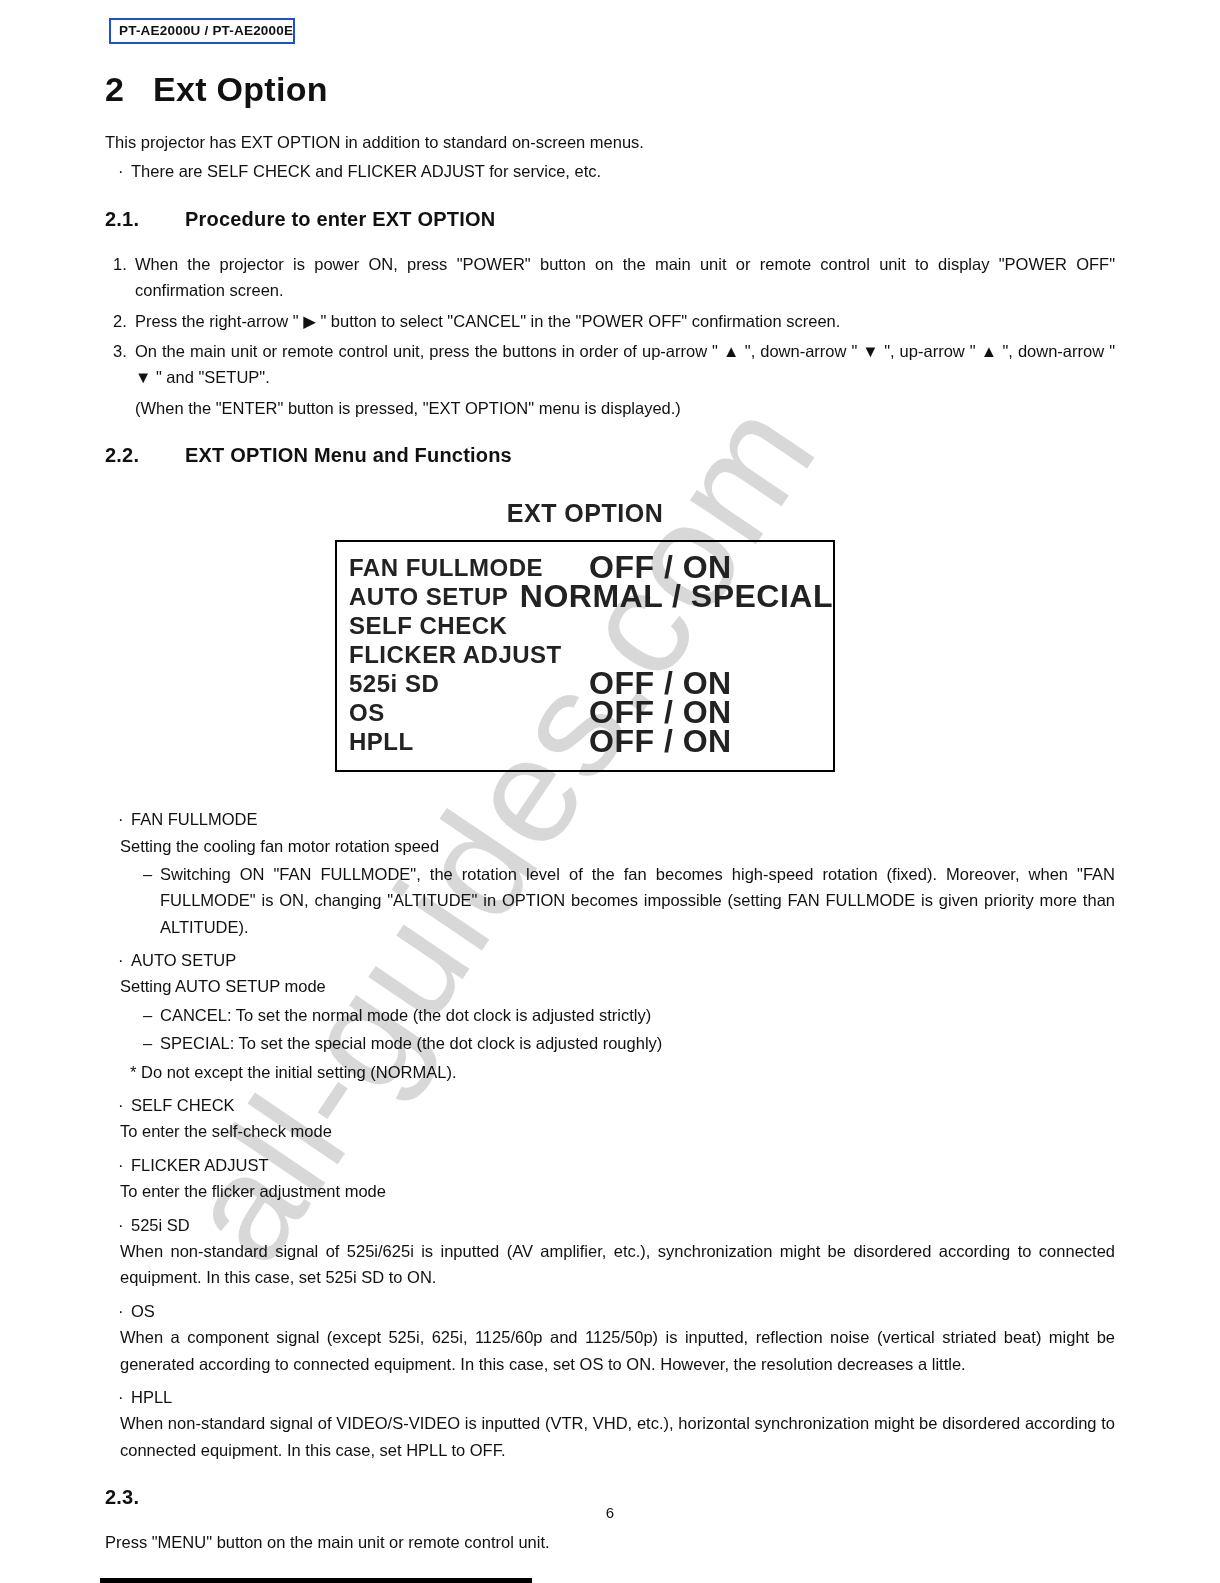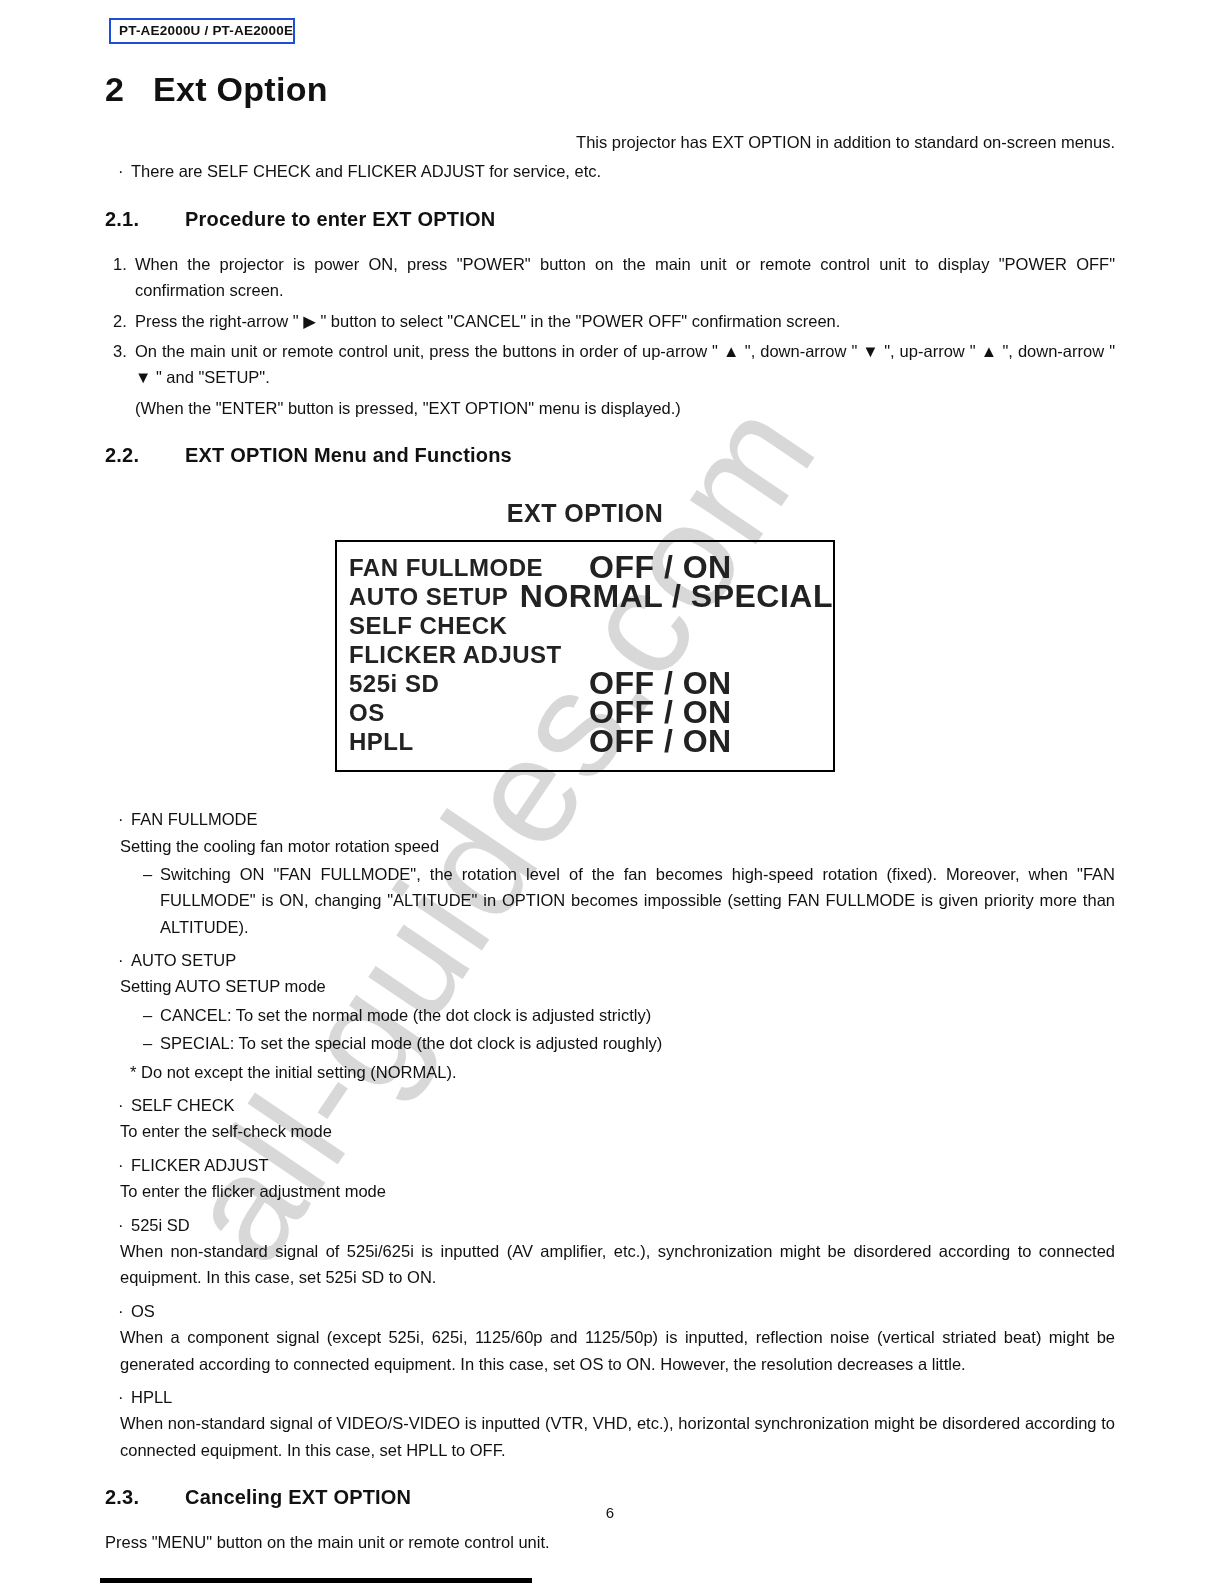--- a/index.html
+++ b/index.html
@@ -53,21 +53,21 @@
     margin: 52px 0 20px 0;
     font-size: 34px;
     font-weight: bold;
     letter-spacing: .3px;
   }
   .h1-num { width: 48px; }
   .body-text {
     font-size: 16.5px;
     line-height: 1.6;
   }
-  .intro-p { margin-bottom: 3px; text-align: right; }
+  .intro-p { margin-bottom: 3px; }
   .bullet-line {
     display: flex;
     margin-left: 13px;
     margin-bottom: 10px;
   }
   .dot { width: 13px; }
   .h2 {
     display: flex;
     font-size: 20px;
     font-weight: bold;
@@ -284,21 +284,20 @@
       <div class="func-item">
         <div class="func-head">
           <span class="dot">·</span>
           <span>HPLL</span>
         </div>
         <div class="func-body">When non-standard signal of VIDEO/S-VIDEO is inputted (VTR, VHD, etc.), horizontal synchronization might be disordered according to connected equipment. In this case, set HPLL to OFF.</div>
       </div>
 
       <div class="h2">
         <span class="h2-num">2.3.</span>
-        <span>Canceling EXT OPTION</span>
       </div>
 
       <p class="sec3-body">Press "MENU" button on the main unit or remote control unit.</p>
 
     </div>
   </div>
 
   <div class="page-number">6</div>
   <div class="footer-rule"></div>
 

